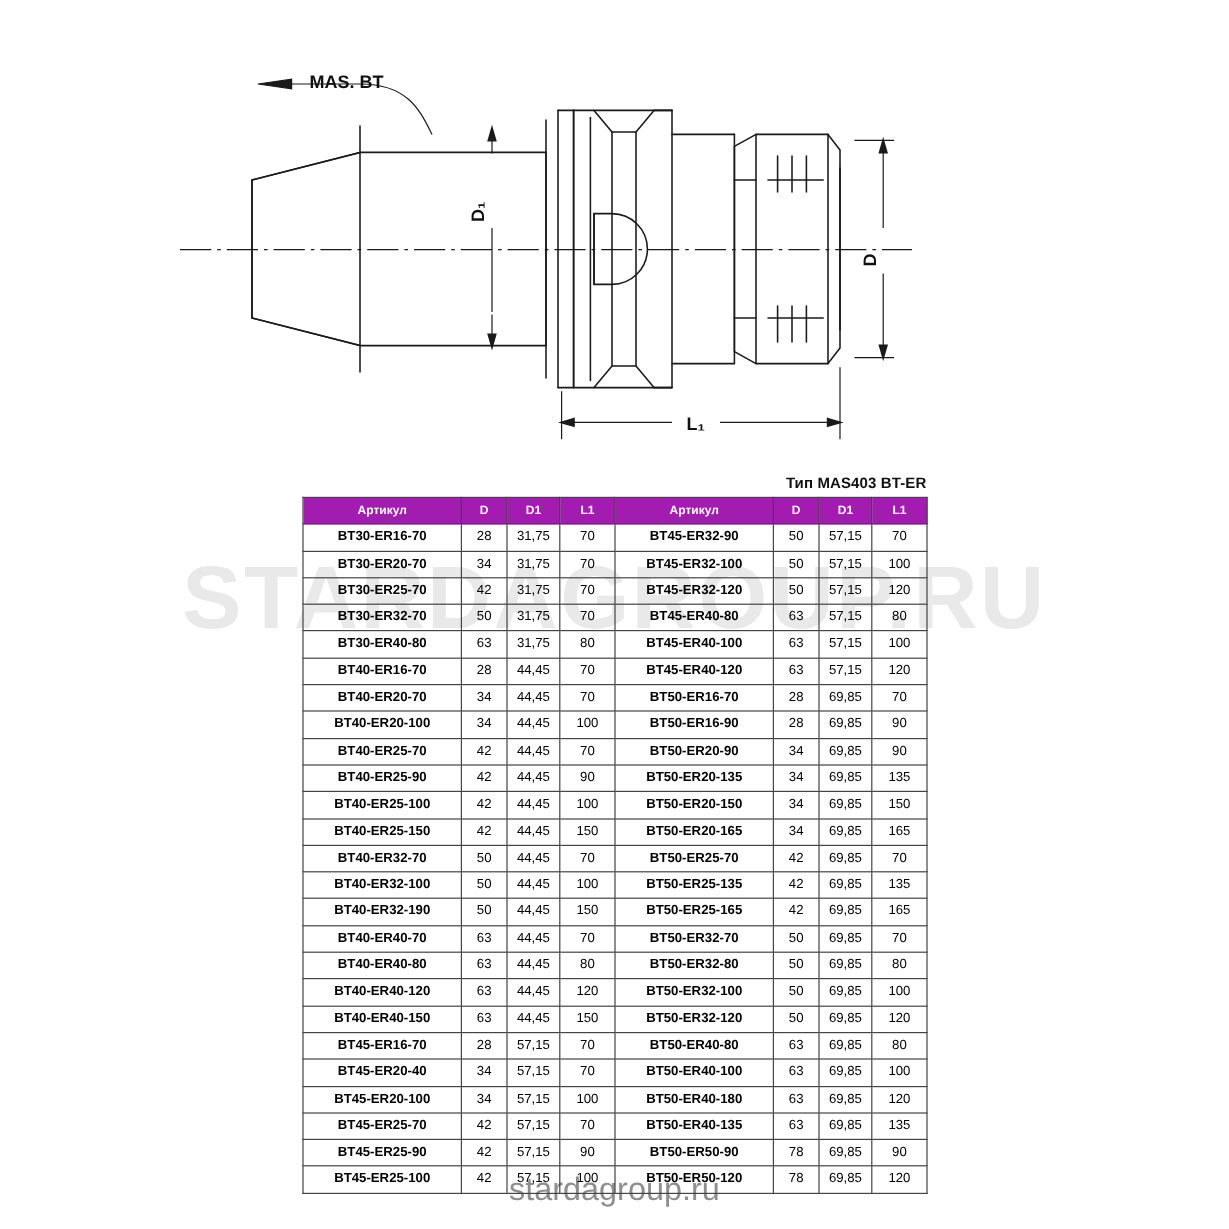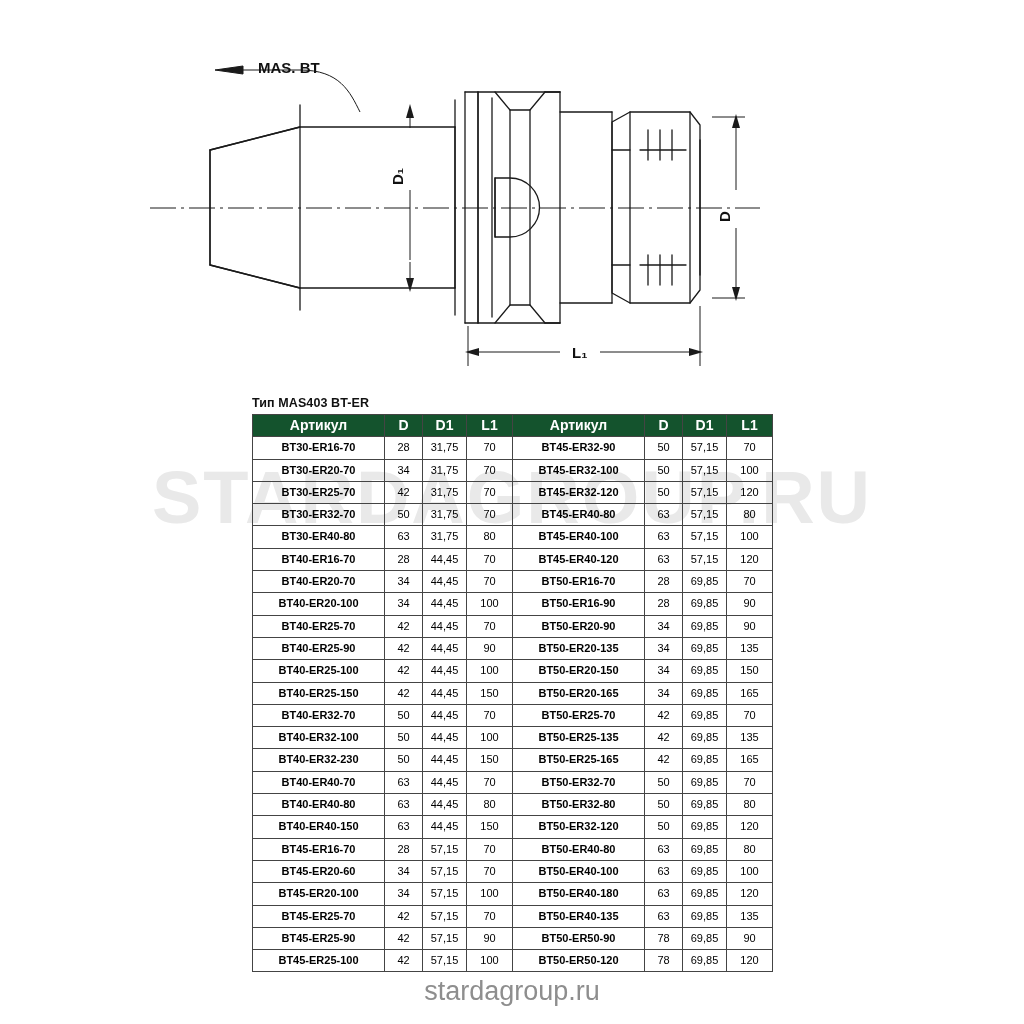--- a/index.html
+++ b/index.html
@@ -67,42 +67,43 @@
     top: 396px;
     width: 520px;
     z-index: 10;
   }
   .table-title {
     font-size: 12.5px;
     font-weight: bold;
     color: #111;
     margin: 0 0 4px 0;
     letter-spacing: 0.1px;
+    text-align: right;
   }
   table.spec {
     border-collapse: collapse;
     width: 520px;
     background: transparent;
     table-layout: fixed;
   }
   table.spec th, table.spec td {
     border: 1px solid #444;
     font-size: 11px;
     text-align: center;
     padding: 0;
     height: 21.3px;
     line-height: 21.3px;
     color: #000;
     background: transparent;
   }
   table.spec thead th {
-    background: #14532d;
+    background: #a21caf;
     color: #ffffff;
     font-weight: bold;
-    font-size: 14px;
+    font-size: 10px;
     border-color: #444;
   }
   td.art {
     font-weight: bold;
     font-size: 11px;
   }
   col.c-art { width: 132px; }
   col.c-d   { width: 38px; }
   col.c-d1  { width: 44px; }
   col.c-l1  { width: 46px; }
@@ -369,21 +370,21 @@
             <td class="art">BT40-ER32-100</td>
             <td>50</td>
             <td>44,45</td>
             <td>100</td>
             <td class="art">BT50-ER25-135</td>
             <td>42</td>
             <td>69,85</td>
             <td>135</td>
           </tr>
           <tr>
-            <td class="art">BT40-ER32-230</td>
+            <td class="art">BT40-ER32-190</td>
             <td>50</td>
             <td>44,45</td>
             <td>150</td>
             <td class="art">BT50-ER25-165</td>
             <td>42</td>
             <td>69,85</td>
             <td>165</td>
           </tr>
           <tr>
             <td class="art">BT40-ER40-70</td>
@@ -399,41 +400,51 @@
             <td class="art">BT40-ER40-80</td>
             <td>63</td>
             <td>44,45</td>
             <td>80</td>
             <td class="art">BT50-ER32-80</td>
             <td>50</td>
             <td>69,85</td>
             <td>80</td>
           </tr>
           <tr>
+            <td class="art">BT40-ER40-120</td>
+            <td>63</td>
+            <td>44,45</td>
+            <td>120</td>
+            <td class="art">BT50-ER32-100</td>
+            <td>50</td>
+            <td>69,85</td>
+            <td>100</td>
+          </tr>
+          <tr>
             <td class="art">BT40-ER40-150</td>
             <td>63</td>
             <td>44,45</td>
             <td>150</td>
             <td class="art">BT50-ER32-120</td>
             <td>50</td>
             <td>69,85</td>
             <td>120</td>
           </tr>
           <tr>
             <td class="art">BT45-ER16-70</td>
             <td>28</td>
             <td>57,15</td>
             <td>70</td>
             <td class="art">BT50-ER40-80</td>
             <td>63</td>
             <td>69,85</td>
             <td>80</td>
           </tr>
           <tr>
-            <td class="art">BT45-ER20-60</td>
+            <td class="art">BT45-ER20-40</td>
             <td>34</td>
             <td>57,15</td>
             <td>70</td>
             <td class="art">BT50-ER40-100</td>
             <td>63</td>
             <td>69,85</td>
             <td>100</td>
           </tr>
           <tr>
             <td class="art">BT45-ER20-100</td>

